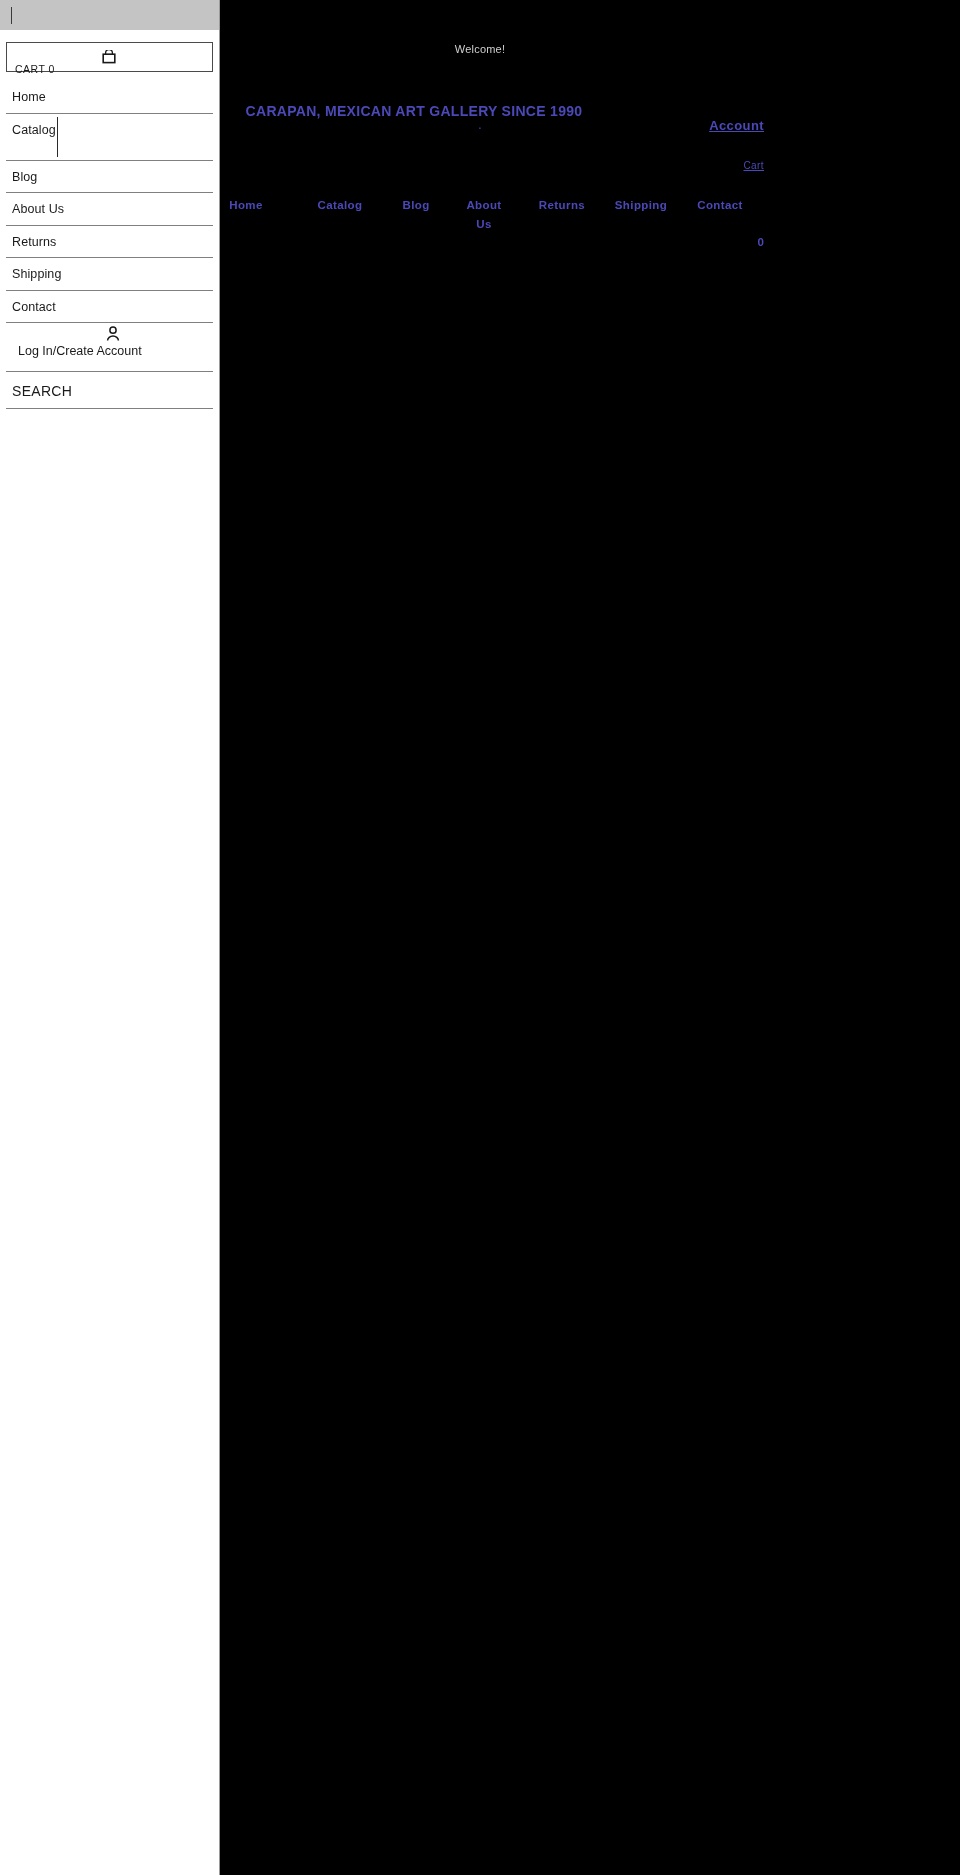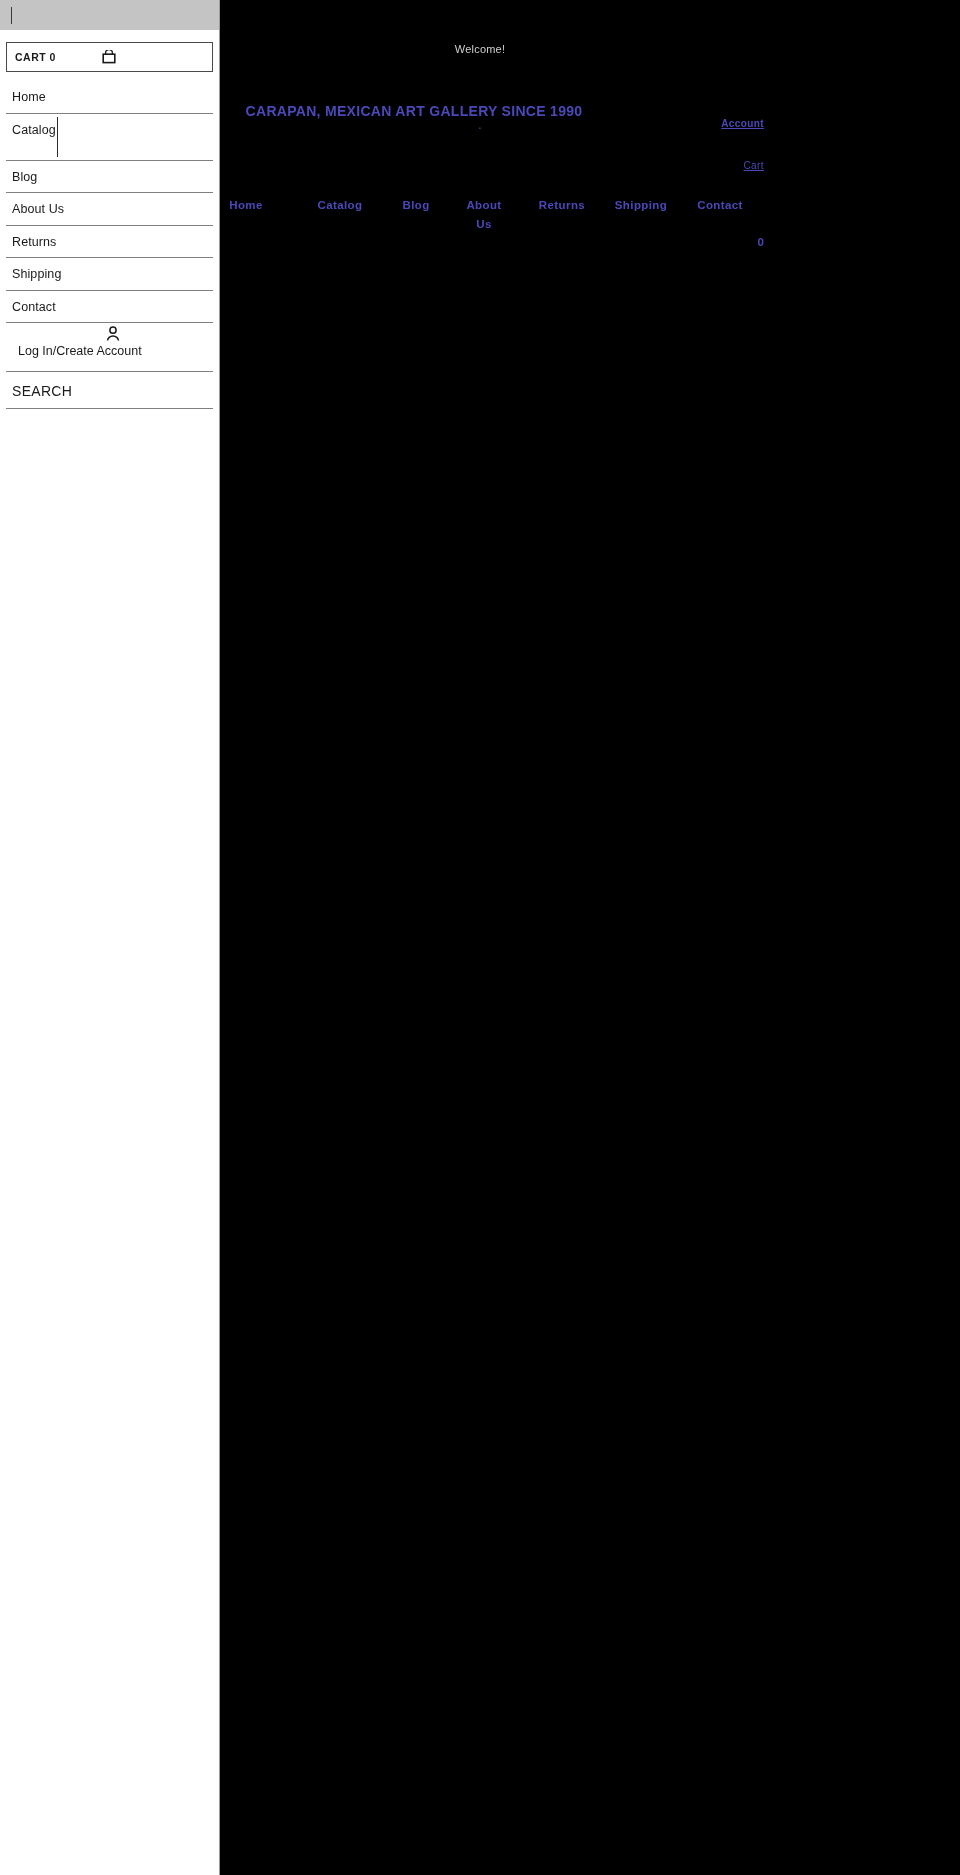--- a/index.html
+++ b/index.html
@@ -59,21 +59,21 @@
     color: #4b49b8;
     font-size: 12px;
   }
 
   
   .util-account {
     position: absolute;
     right: 196px;
     top: 106px;
     color: #4b49b8;
-    font-size: 10px;
+    font-size: 13px;
     font-weight: bold;
     letter-spacing: 0.4px;
   }
   .util-cart {
     position: absolute;
     right: 196px;
     top: 148px;
     color: #4b49b8;
     font-size: 10px;
     font-weight: normal;
@@ -169,23 +169,23 @@
     top: 42px;
     width: 207px;
     height: 30px;
     border: 1px solid #4a4a4a;
     box-sizing: border-box;
     background: #ffffff;
   }
   .cart-box .cart-label {
     position: absolute;
     left: 8px;
-    top: 8px;
+    top: 20px;
     font-size: 10.5px;
-    font-weight: bold;
+    font-weight: normal;
     color: #1a1a1a;
     letter-spacing: 0.5px;
     text-align: center;
   }
   .cart-box .cart-icon {
     position: absolute;
     left: 94px;
     top: 7px;
     width: 16px;
     height: 15px;

